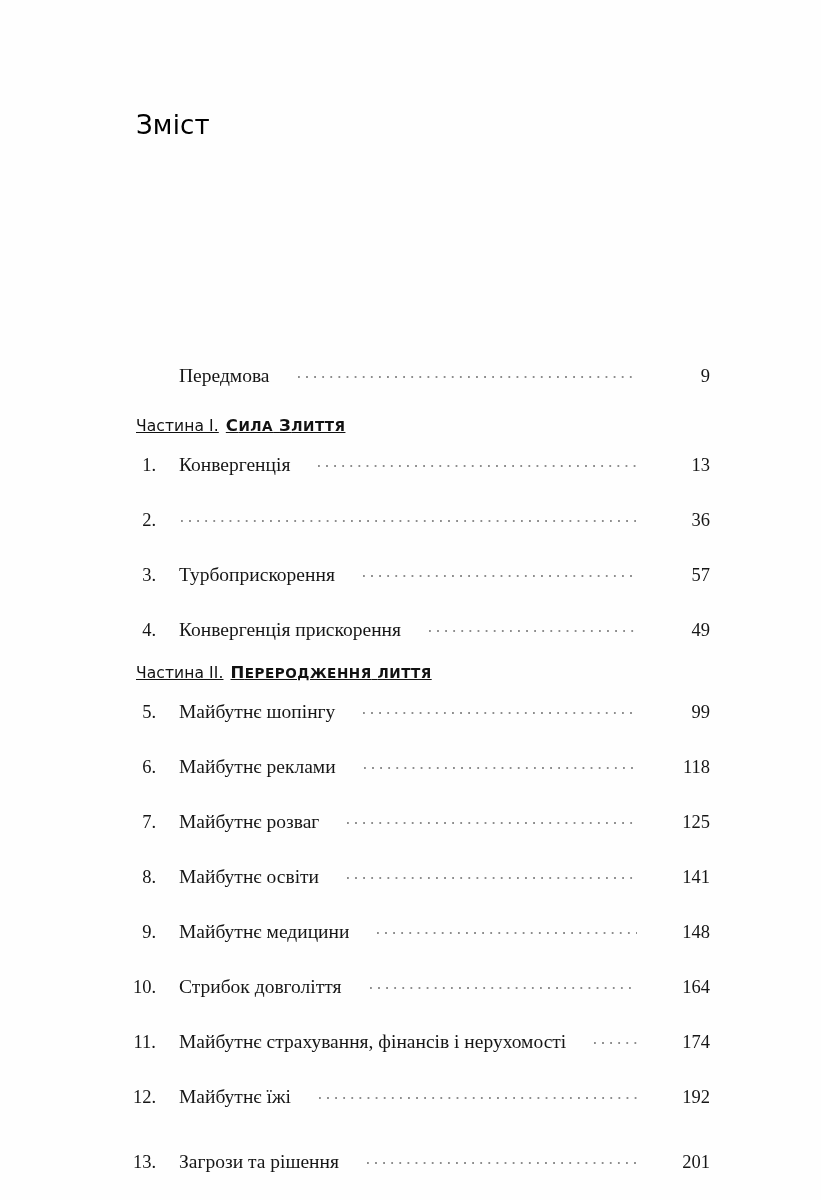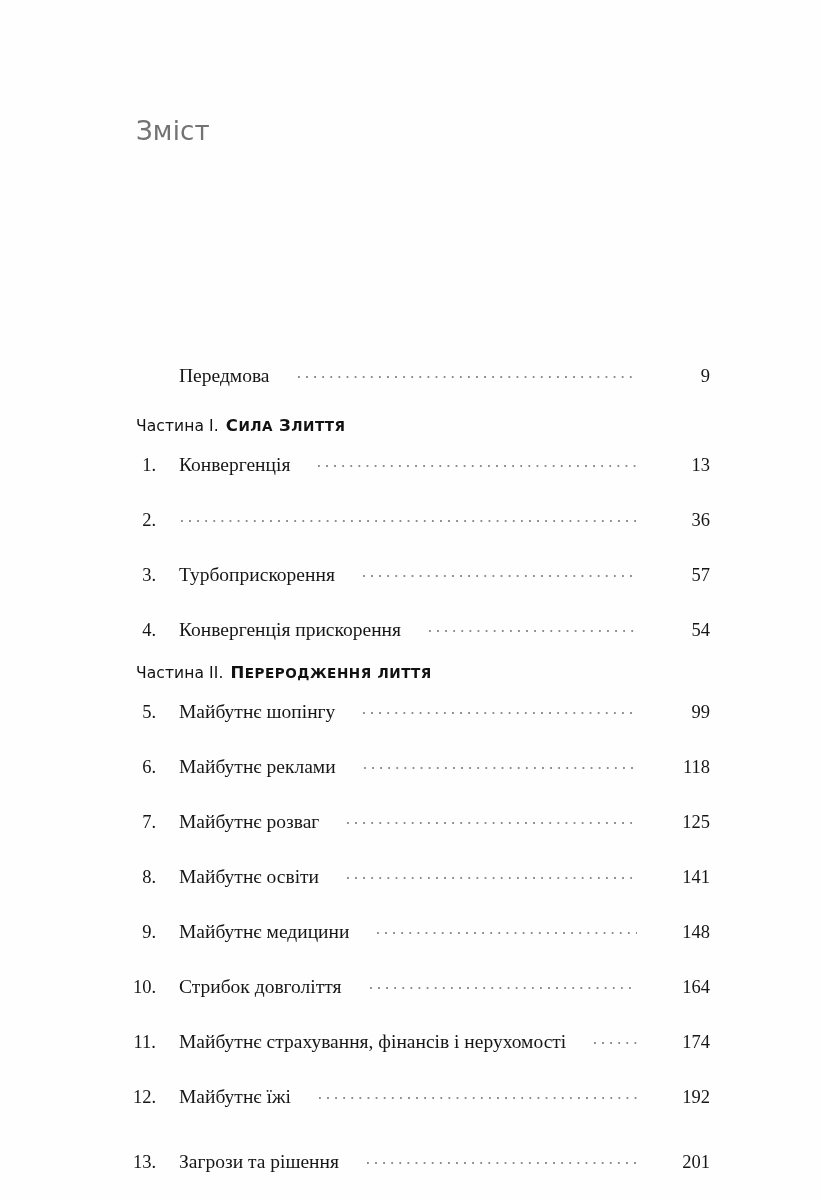--- a/index.html
+++ b/index.html
@@ -21,26 +21,26 @@
   .page {
     position: absolute;
     inset: 0;
     background: #fefefe;
   }
 
   
   .toc-title {
     position: absolute;
     left: 136px;
-    top: 101px;
+    top: 95px;
     font-family: "DejaVu Sans", "Liberation Sans", sans-serif;
     font-size: 26px;
     font-weight: 400;
     letter-spacing: 0.2px;
-    color: #737373;
+    color: #000000;
     line-height: 1;
   }
 
   
   .toc-body {
     position: absolute;
     left: 0;
     top: 362px;
     width: 821px;
   }
@@ -116,20 +116,21 @@
 
   
   .part {
     margin-left: 136px;
     width: 600px;
     font-family: "DejaVu Sans", "Liberation Sans", sans-serif;
     font-size: 15.5px;
     color: #111111;
     line-height: 1;
     white-space: nowrap;
+    text-decoration: underline;
   }
   .part .part-label {
     font-weight: 400;
     letter-spacing: 0.1px;
   }
   .part .part-name {
     font-weight: 700;
     letter-spacing: 0.5px;
     margin-left: 7px;
   }
@@ -179,21 +180,21 @@
         <span class="num">3.</span>
         <span class="title-text">Турбоприскорення</span>
         <span class="leader"></span>
         <span class="pageno">57</span>
       </div>
       <div class="line-space"></div>
       <div class="row">
         <span class="num">4.</span>
         <span class="title-text">Конвергенція прискорення</span>
         <span class="leader"></span>
-        <span class="pageno">54</span>
+        <span class="pageno">49</span>
       </div>
     </div>
 
     <div class="gap-block"></div>
 
     <div class="part">
       <span class="part-label">Частина II.</span><span class="part-name"><span class="cap">П</span><span class="sc">ЕРЕРОДЖЕННЯ</span> <span class="sc">ЛИТТЯ</span></span>
     </div>
     <div class="gap-part"></div>
 

